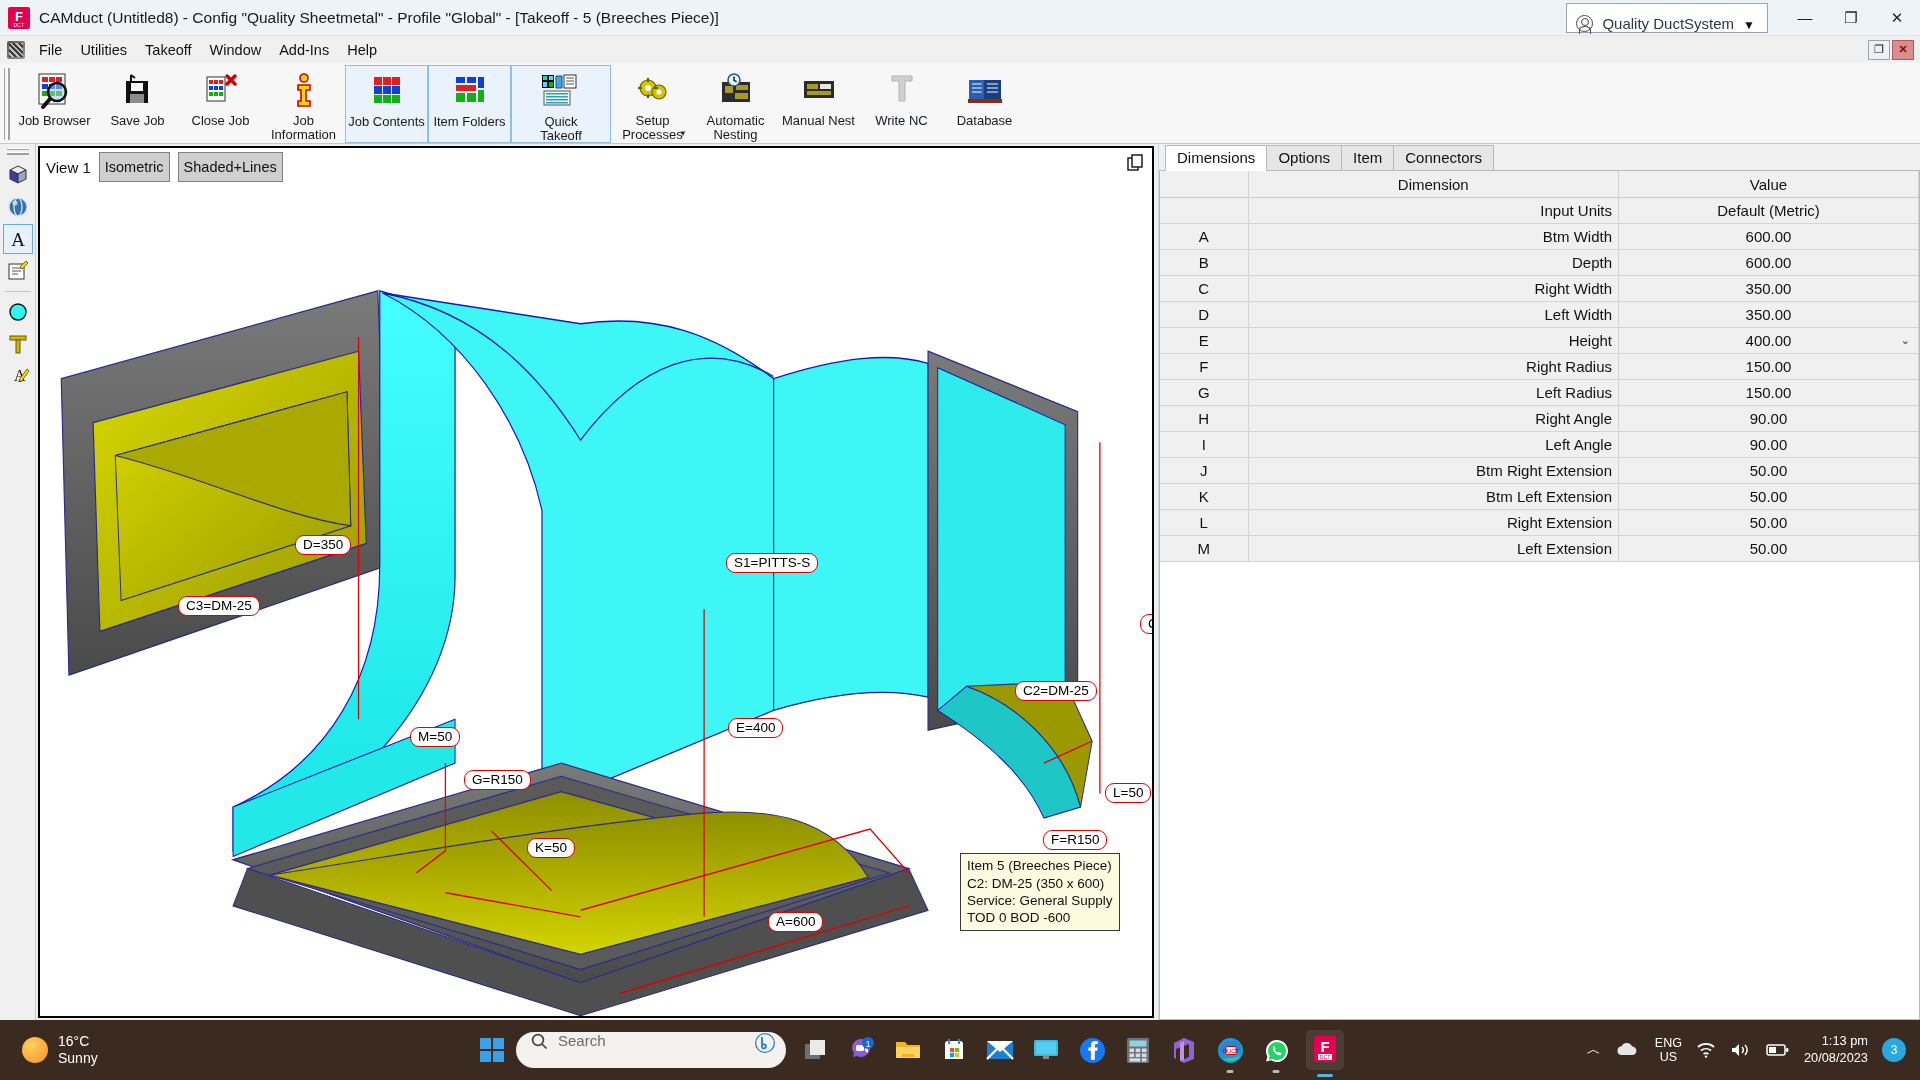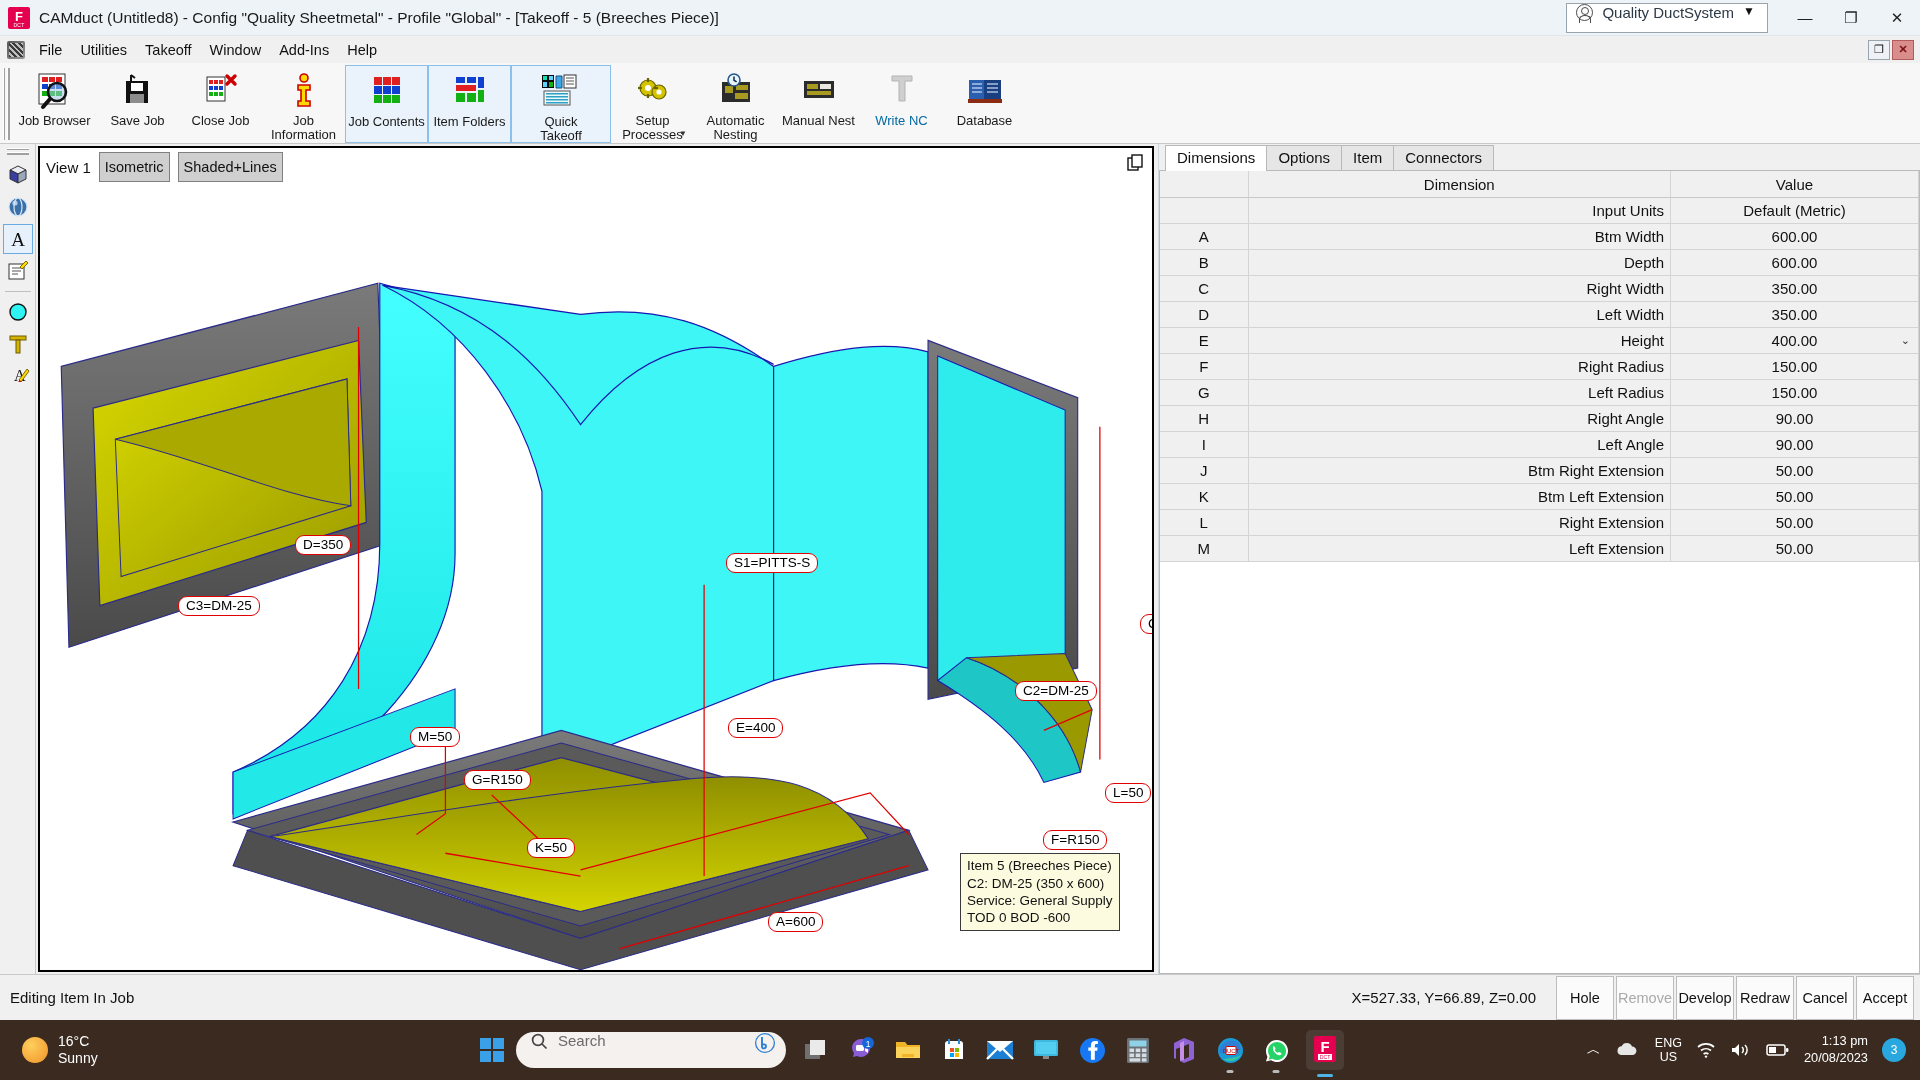--- a/index.html
+++ b/index.html
@@ -13,21 +13,21 @@
   }
   .app { position:absolute; left:0; top:0; width:1920px; height:1020px; background:#f0f0f0; display:flex; flex-direction:column; }
 
   
   .titlebar { height:36px; background:#eef3f7; display:flex; align-items:center; flex:0 0 36px; border-bottom:1px solid #dfe6ec;}
   .tb-icon { width:22px; height:22px; margin:0 9px 0 8px; background:#e4004f; border-radius:2px; position:relative; display:flex; align-items:center; justify-content:center;}
   .tb-icon .f { color:#fff; font-size:13px; font-weight:bold; line-height:1; margin-bottom:3px;}
   .tb-icon .dct { position:absolute; bottom:1px; left:0; right:0; text-align:center; font-size:5px; color:#fff; letter-spacing:.3px;}
   .tb-title { font-size:15.5px; color:#1a1a1a; white-space:nowrap; }
   .tb-right { margin-left:auto; display:flex; align-items:center; height:100%; }
-  .acct-pill { display:flex; align-items:flex-start; gap:9px; border:1px solid #9aa4ad; background:#fff; height:30px; padding:0 12px 0 9px; margin-right:14px; }
+  .acct-pill { display:flex; align-items:flex-end; gap:9px; border:1px solid #9aa4ad; background:#fff; height:30px; padding:0 12px 0 9px; margin-right:14px; }
   .acct-pill .person { width:17px; height:17px; border-radius:50%; border:1.6px solid #4a4a4a; position:relative;}
   .acct-pill .person:before{content:"";position:absolute;left:3.5px;top:2px;width:6px;height:6px;border-radius:50%;border:1.6px solid #4a4a4a;}
   .acct-pill .person:after{content:"";position:absolute;left:1.5px;top:10px;width:10px;height:7px;border-radius:50% 50% 0 0;border:1.6px solid #4a4a4a;border-bottom:none;}
   .acct-name { font-size:15px; color:#2b3a46; }
   .acct-caret { font-size:12px; color:#111; }
   .wbtn { width:46px; height:36px; display:flex; align-items:center; justify-content:center; font-size:15px; color:#222; }
 
   
   .menubar { height:27px; background:#f0f0f0; display:flex; align-items:center; flex:0 0 27px; padding-left:4px; position:relative;}
   .menubar .appglyph { width:18px; height:18px; margin:0 5px 0 3px; background:
@@ -40,21 +40,21 @@
 
   
   .ribbon { flex:0 0 80px; background:#f7f7f7; border-bottom:1px solid #c8c8c8; display:flex; align-items:stretch; padding:2px 0 0 2px;}
   .grip { width:7px; margin:3px 3px 3px 1px; background:
      linear-gradient(to right, #fff 0 1px, #a0a0a0 1px 2px, transparent 2px 4px, #fff 4px 5px, #a0a0a0 5px 6px); }
   .rbtn { width:83px; display:flex; flex-direction:column; align-items:center; justify-content:flex-start; padding-top:6px; position:relative; }
   .rbtn.wide { width:100px; }
   .rbtn.sel { background:#eaf3fb; border:1px solid #8cc0ea; }
   .rbtn .ico { height:40px; display:flex; align-items:center; justify-content:center; }
   .rbtn .lab { font-size:13px; text-align:center; line-height:1.05; color:#1a1a1a; margin-top:3px; white-space:pre-line;}
-  .rbtn.disabled .lab { color:#0369a1; }
+  .rbtn.disabled .lab { color:#0f172a; }
   .rbtn .arrow { position:absolute; right:7px; bottom:5px; font-size:8px; color:#333;}
 
   
   .content { flex:1; display:flex; min-height:0; background:#f0f0f0; }
 
   
   .vtool { width:36px; background:#f0f0f0; border-right:1px solid #c9c9c9; padding-top:4px; display:flex; flex-direction:column; align-items:center; gap:2px;}
   .vgrip { width:22px; height:7px; background:
      linear-gradient(to bottom,#fff 0 1px,#a0a0a0 1px 2px,transparent 2px 4px,#fff 4px 5px,#a0a0a0 5px 6px); margin-bottom:3px;}
   .vbtn { width:30px; height:30px; display:flex; align-items:center; justify-content:center; position:relative;}
@@ -75,21 +75,21 @@
   
   .rpanel { width:762px; display:flex; flex-direction:column; background:#f0f0f0; border-left:1px solid #cfd6dc;}
   .tabs { display:flex; align-items:flex-end; height:27px; padding-left:6px; border-bottom:1px solid #b9b9b9; background:#f0f0f0;}
   .tab { padding:3px 11px 4px; font-size:15px; border:1px solid #b9b9b9; border-bottom:none; background:#e6e6e6; margin-right:-1px; color:#111;}
   .tab.active { background:#fff; position:relative; top:1px; padding-bottom:5px;}
   .grid { flex:1; overflow:hidden; background:#fff; border:1px solid #b9b9b9; border-top:none; }
   table.dims { width:100%; border-collapse:collapse; table-layout:fixed; }
   table.dims td { height:26px; font-size:15px; border-bottom:1px solid #d4d4d4; border-right:1px solid #d4d4d4; padding:0 6px; background:#f0f0f0;}
   td.c-key { width:88px; text-align:center; color:#111;}
   td.c-name { text-align:right; color:#111; }
-  td.c-val { width:248px; text-align:center; color:#111;}
+  td.c-val { width:300px; text-align:center; color:#111;}
   tr.hdr td { background:#f0f0f0; border-bottom:1px solid #c9c9c9;}
   tr.hdr td.c-name, tr.hdr td.c-val { text-align:center; }
   td.editing { background:#fff; border:1px solid #6b6b6b; position:relative; }
   td.editing .caret { position:absolute; right:8px; top:50%; transform:translateY(-50%); font-size:11px; color:#333; }
 
   
   .statusbar { flex:0 0 46px; background:#f0f0f0; border-top:1px solid #c9c9c9; display:flex; align-items:center; padding:0 6px 0 10px;}
   .sb-text { font-size:15px; color:#111;}
   .sb-coords { margin-left:auto; font-size:15px; color:#111; padding-right:18px;}
   .sb-btn { width:58px; height:44px; border:1px solid #bdbdbd; background:#fbfbfb; font-size:14.5px; display:flex; align-items:center; justify-content:center; margin-left:2px; color:#111;}
@@ -591,30 +591,20 @@
                 <td class="c-key">M</td>
                 <td class="c-name">Left Extension</td>
                 <td class="c-val">50.00</td>
               </tr>
           </tbody>
         </table>
       </div>
     </div>
   </div>
 
-  <div class="statusbar">
-    <div class="sb-text">Editing Item In Job</div>
-    <div class="sb-coords">X=527.33, Y=66.89, Z=0.00</div>
-    <div class="sb-btn">Hole</div>
-    <div class="sb-btn disabled">Remove</div>
-    <div class="sb-btn">Develop</div>
-    <div class="sb-btn">Redraw</div>
-    <div class="sb-btn">Cancel</div>
-    <div class="sb-btn">Accept</div>
-  </div>
 </div>
 
 <div class="taskbar">
   <div class="tb-weather">
     <span class="tb-sun"></span>
     <span class="tb-wx-txt">
       <div>16°C</div>
       <div>Sunny</div>
     </span>
   </div>

